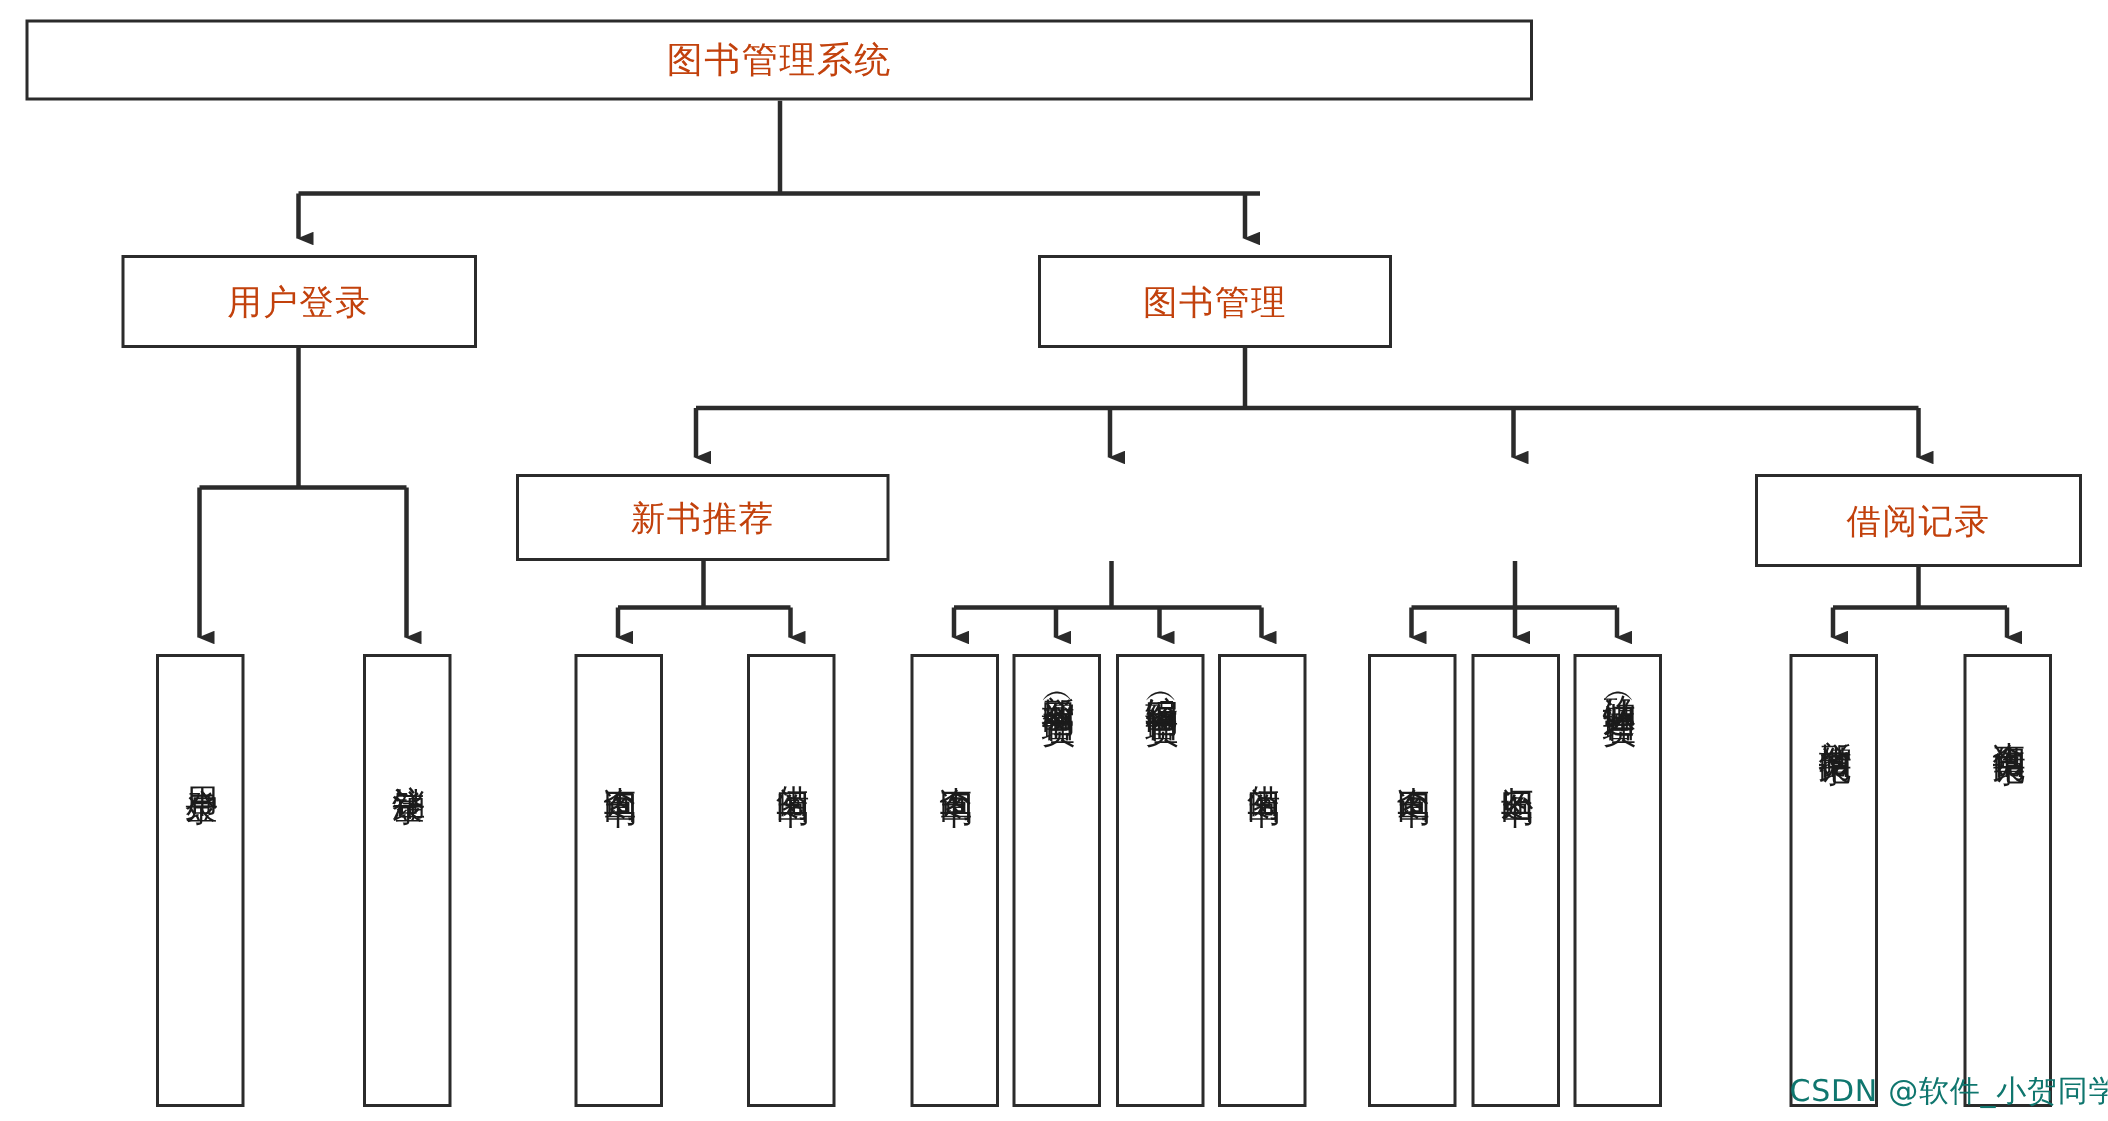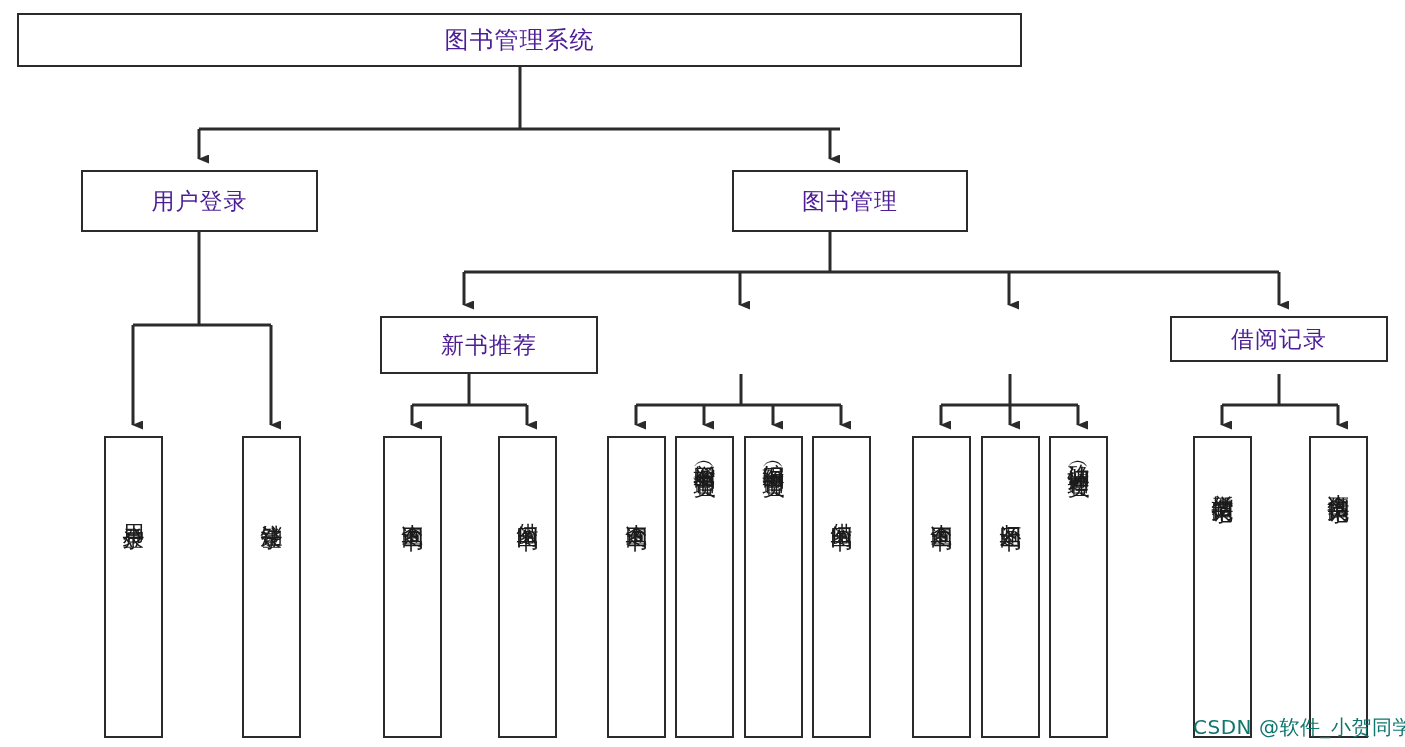--- a/index.html
+++ b/index.html
@@ -2,21 +2,21 @@
 <html><head>
 <meta charset="utf-8">
 <style>
   html,body{margin:0;padding:0;background:#ffffff;}
   body{width:1405px;height:747px;overflow:hidden;
        font-family:"DejaVu Sans","Liberation Sans",sans-serif;}
   #stage{position:relative;width:1405px;height:747px;background:#fff;}
   svg#wires{position:absolute;left:0;top:0;width:1405px;height:747px;}
   .node{position:absolute;box-sizing:border-box;background:#ffffff;
         border:2.5px solid #2b2b2b;display:flex;align-items:center;
-        justify-content:center;color:#4c1d95;}
+        justify-content:center;color:#c2410c;}
   .node.h{font-size:23px;letter-spacing:1px;}
   .node.root{font-size:24px;letter-spacing:1px;}
   .leaf{position:absolute;box-sizing:border-box;background:#ffffff;
         border:2.5px solid #2b2b2b;display:flex;align-items:flex-start;
         justify-content:center;padding-top:4px;}
   .vtext{writing-mode:vertical-rl;text-orientation:upright;
          font-size:22px;line-height:1.18;color:#1b1b1b;letter-spacing:2px;
          white-space:nowrap;}
   .watermark{position:absolute;left:1193px;top:714px;font-size:20px;
              color:#0f766e;letter-spacing:.5px;white-space:nowrap;}
@@ -76,28 +76,28 @@
     </g>
   </svg>
 
   <div class="node root" style="left:17px;top:13px;width:1005px;height:54px;">
     <span>图书管理系统</span>
   </div>
 
   <div class="node h" style="left:81px;top:170px;width:237px;height:62px;">
     <span>用户登录</span>
   </div>
-  <div class="node h" style="left:732px;top:170px;width:236px;height:62px;">
+  <div class="node h" style="left:692px;top:170px;width:236px;height:62px;">
     <span>图书管理</span>
   </div>
 
-  <div class="node h" style="left:380px;top:316px;width:218px;height:58px;">
+  <div class="node h" style="left:344px;top:316px;width:249px;height:58px;">
     <span>新书推荐</span>
   </div>
-  <div class="node h" style="left:1170px;top:316px;width:218px;height:46px;">
+  <div class="node h" style="left:1170px;top:316px;width:218px;height:62px;">
     <span>借阅记录</span>
   </div>
 
   <div class="leaf" style="left:104px;top:436px;width:59px;height:302px;">
     <span class="vtext" style="margin-top:64px;">用户登录</span>
   </div>
   <div class="leaf" style="left:242px;top:436px;width:59px;height:302px;">
     <span class="vtext" style="margin-top:64px;">注销登录</span>
   </div>
 

